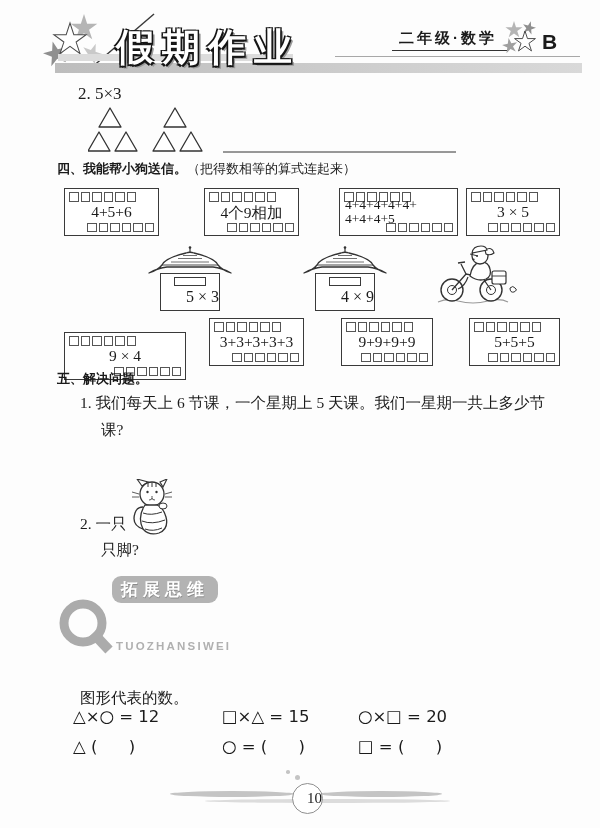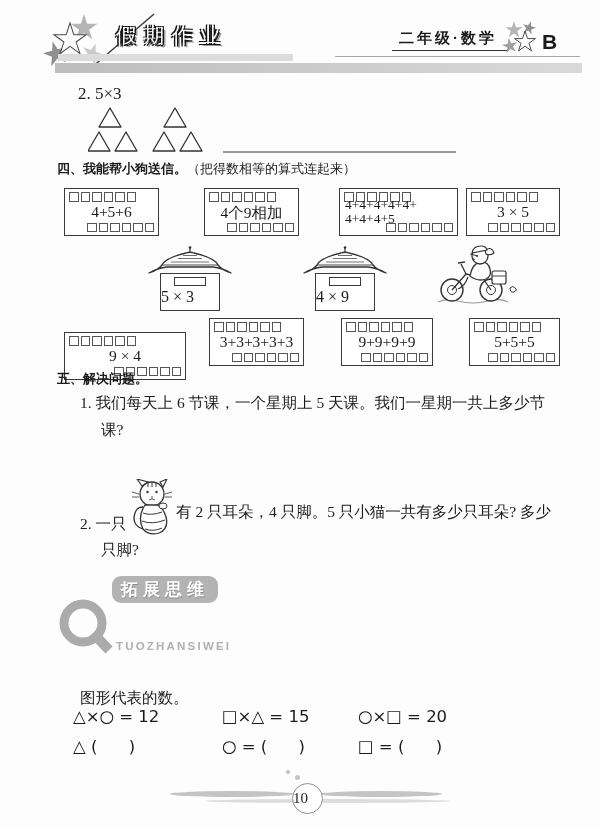--- a/index.html
+++ b/index.html
@@ -2,21 +2,21 @@
 <html><head>
 <meta charset="utf-8">
 <style>
   html,body{margin:0;padding:0;background:#fff;}
   .page{position:relative;width:600px;height:828px;background:#fdfdfd;overflow:hidden;
         font-family:"Liberation Serif","DejaVu Serif",serif;color:#1b1b1b;}
   .abs{position:absolute;white-space:nowrap;}
 
   
   .hdr-title{left:116px;top:22px;font-family:"Liberation Sans","DejaVu Sans",sans-serif;
-    font-size:20px;font-weight:normal;letter-spacing:8px;color:#fff;
+    font-size:38px;font-weight:bold;letter-spacing:8px;color:#fff;
     text-shadow:-1.5px -1.5px 0 #151515,1.5px -1.5px 0 #151515,-1.5px 1.5px 0 #151515,
                 1.5px 1.5px 0 #151515,3px 3px 0 #9a9a9a;}
   .hdr-underbar{left:58px;top:54px;width:235px;height:7px;background:#dcdcdc;}
   .hdr-bar{left:55px;top:63px;width:527px;height:10px;
     background:linear-gradient(to right,#bdbdbd,#d9d9d9);}
   .hdr-rule{left:335px;top:56px;width:245px;height:1px;background:#a8a8a8;}
   .grade{left:399px;top:29px;font-family:"Liberation Sans","DejaVu Sans",sans-serif;
     font-size:15px;font-weight:bold;letter-spacing:3px;}
   .grade-line{left:392px;top:50px;width:116px;height:1.2px;background:#333;}
   .badge{left:542px;top:30px;font-family:"Liberation Sans","DejaVu Sans",sans-serif;
@@ -31,21 +31,21 @@
   .env{position:absolute;height:46px;border:1.4px solid #3a3a3a;background:#fff;}
   .stamps{position:absolute;display:flex;gap:2px;}
   .stamps.tl{left:4px;top:3px;}
   .stamps.br{right:4px;bottom:3px;}
   .stamps i{display:block;width:7.5px;height:7.5px;border:1px solid #555;background:#fff;}
   .expr{position:absolute;left:0;right:0;top:14px;text-align:center;font-size:15.5px;}
   .env.twoline .expr{top:9px;text-align:left;padding-left:5px;font-size:13.5px;line-height:14px;}
   .ln{display:block;}
 
   
-  .house{position:absolute;width:90px;text-align:left;}
+  .house{position:absolute;width:90px;text-align:right;}
   .house svg{display:block;margin:0 auto;}
   .house-box{width:58px;height:36px;border:1.4px solid #3a3a3a;margin:-2px auto 0;background:#fff;}
   .slot{width:30px;height:7px;border:1.1px solid #3a3a3a;margin:3px auto 2px;}
   .house-label{font-size:16px;}
 
   .body-text{font-size:15.5px;}
 
   
   .ext-box{left:112px;top:576px;width:106px;height:27px;background:#b3b3b3;
     display:flex;align-items:center;justify-content:center;border-radius:9px;}
@@ -54,21 +54,21 @@
     text-shadow:0.5px 0.5px 0 #8a8a8a;}
   .ext-sub{left:116px;top:640px;color:#b0b0b0;font-weight:bold;font-size:11.5px;
     letter-spacing:2.2px;font-family:"Liberation Sans","DejaVu Sans",sans-serif;}
 
   .eq{font-size:16.5px;font-family:"DejaVu Sans","Liberation Serif",sans-serif;white-space:pre;}
 
   
   .sw-bar{position:absolute;background:#c4c4c4;border-radius:50%;}
   .pg-circle{left:292px;top:783px;width:29px;height:29px;border:1.5px solid #8f8f8f;
     border-radius:50%;background:#fff;z-index:3;display:flex;align-items:center;
-    justify-content:flex-start;font-size:15px;}
+    justify-content:flex-end;font-size:15px;}
   .dot{position:absolute;background:#c4c4c4;border-radius:50%;}
 </style>
 </head>
 <body>
 
 <div class="page">
 
   <svg class="abs" style="left:36px;top:10px" width="130" height="62" viewBox="0 0 130 62">
     <defs>
         <path id="star" d="M0,-1 L0.225,-0.31 L0.95,-0.31 L0.36,0.12 L0.59,0.81 L0,0.38 L-0.59,0.81 L-0.36,0.12 L-0.95,-0.31 L-0.225,-0.31 Z"></path>
@@ -328,21 +328,20 @@
     <circle cx="18.5" cy="13" r="1.2" fill="#333"></circle>
     <circle cx="27.5" cy="13" r="1.2" fill="#333"></circle>
     <path d="M22,17.5 L24,17.5 L23,19 Z" fill="#333"></path>
     <path d="M23,19 Q23,21 20,21 M23,19 Q23,21 26,21" fill="none" stroke="#333" stroke-width="0.8"></path>
     <path d="M10,15 L3,13 M10,18 L3,18 M36,15 L43,13 M36,18 L43,18" stroke="#333" stroke-width="0.8"></path>
     <path d="M16,26 Q8,38 14,50 Q20,57 30,54 Q40,50 37,38 Q34,28 28,26 Z" fill="#fff" stroke="#333" stroke-width="1.3"></path>
     <path d="M14,34 Q22,37 33,33 M13,42 Q23,46 36,41 M16,50 Q24,53 33,49" fill="none" stroke="#333" stroke-width="1"></path>
     <path d="M14,50 Q2,46 6,34 Q8,28 14,28" fill="none" stroke="#333" stroke-width="1.3"></path>
     <ellipse cx="34" cy="27" rx="4" ry="3" fill="#fff" stroke="#333" stroke-width="1"></ellipse>
   </svg>
-  <div class="abs body-text" style="left:176px;top:502px">有 2 只耳朵，4 只脚。5 只小猫一共有多少只耳朵? 多少</div>
   <div class="abs body-text" style="left:101px;top:540px">只脚?</div>
 
   <svg class="abs" style="left:56px;top:597px" width="58" height="58" viewBox="0 0 58 58">
     <circle cx="27" cy="26" r="19" fill="none" stroke="#ababab" stroke-width="9"></circle>
     <line x1="37" y1="36" x2="53" y2="53" stroke="#ababab" stroke-width="10"></line>
   </svg>
   <div class="abs ext-box">
     <span>拓展思维</span>
   </div>
   <div class="abs ext-sub">TUOZHANSIWEI</div>

